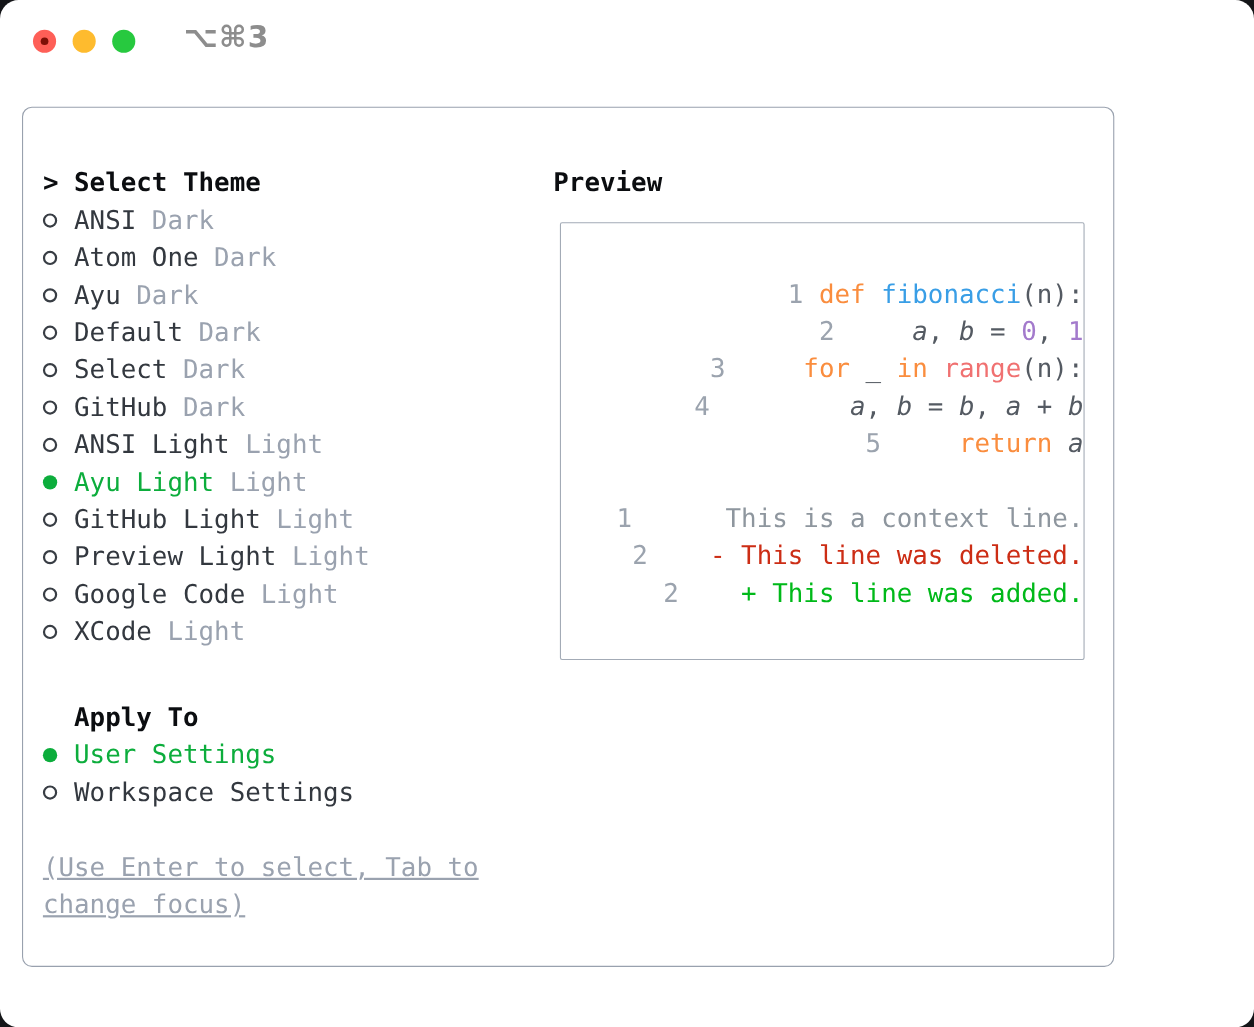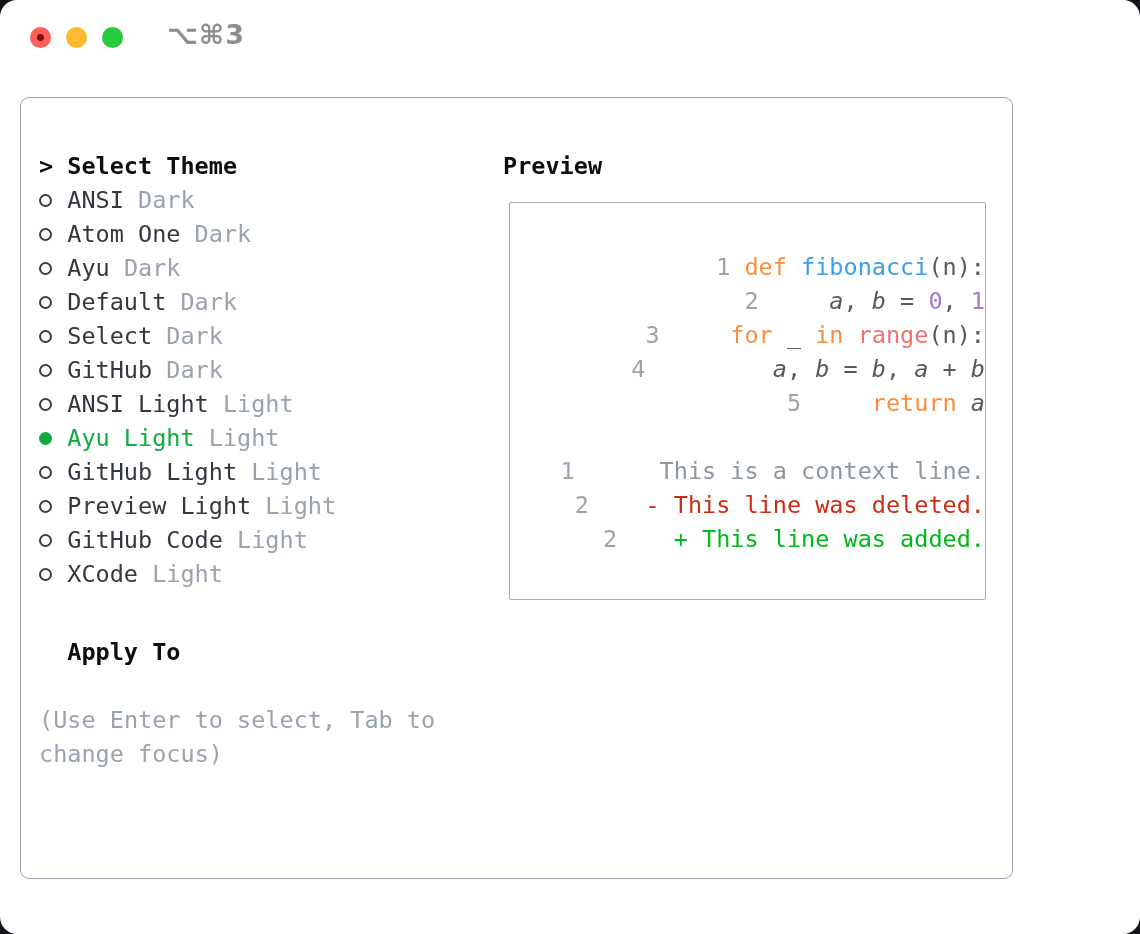--- a/index.html
+++ b/index.html
@@ -31,21 +31,21 @@
   .row{height:34px;display:flex;align-items:center;white-space:pre;}
   .prefix{display:inline-flex;width:2ch;align-items:center;}
   .prompt{font-weight:bold;color:var(--c-heading);}
   .circle{width:13px;height:13px;border-radius:50%;border:2px solid #383d44;box-sizing:border-box;}
   .circle.filled{border:none;background:var(--c-selected);}
   .bold{font-weight:bold;color:var(--c-heading);}
   .vr{color:var(--c-muted);}
   .theme-row.selected .nm{color:var(--c-selected);}
   .apply-row.selected .nm{color:var(--c-selected);}
   .apply-block{margin-top:44px;}
-  .hint{margin-top:34px;width:33ch;color:var(--c-muted);line-height:34px;}
+  .hint{margin-top:34px;width:33ch;color:var(--c-muted);line-height:34px;text-decoration:underline;}
   
   .preview-title{position:absolute;left:482px;top:51px;height:34px;line-height:34px;font-size:23.5px;font-weight:bold;color:var(--c-heading);}
   .preview-box{
     position:absolute;left:488px;top:104px;width:477px;height:398px;
     border:1.5px solid #a3abb6;border-radius:2px;box-sizing:border-box;background:#fff;text-align:right;
   }
   #code{padding:47px 0 0 18px;font-size:23.5px;line-height:34px;white-space:pre;}
   .cl{height:34px;}
 </style>
 </head>
@@ -73,28 +73,32 @@
           <div class="row theme-row"><span class="prefix"><span class="circle"></span></span><span class="nm">ANSI</span><span class="vr"> Dark</span></div>
           <div class="row theme-row"><span class="prefix"><span class="circle"></span></span><span class="nm">Atom One</span><span class="vr"> Dark</span></div>
           <div class="row theme-row"><span class="prefix"><span class="circle"></span></span><span class="nm">Ayu</span><span class="vr"> Dark</span></div>
           <div class="row theme-row"><span class="prefix"><span class="circle"></span></span><span class="nm">Default</span><span class="vr"> Dark</span></div>
           <div class="row theme-row"><span class="prefix"><span class="circle"></span></span><span class="nm">Select</span><span class="vr"> Dark</span></div>
           <div class="row theme-row"><span class="prefix"><span class="circle"></span></span><span class="nm">GitHub</span><span class="vr"> Dark</span></div>
           <div class="row theme-row"><span class="prefix"><span class="circle"></span></span><span class="nm">ANSI Light</span><span class="vr"> Light</span></div>
           <div class="row theme-row selected"><span class="prefix"><span class="circle filled"></span></span><span class="nm">Ayu Light</span><span class="vr"> Light</span></div>
           <div class="row theme-row"><span class="prefix"><span class="circle"></span></span><span class="nm">GitHub Light</span><span class="vr"> Light</span></div>
           <div class="row theme-row"><span class="prefix"><span class="circle"></span></span><span class="nm">Preview Light</span><span class="vr"> Light</span></div>
-          <div class="row theme-row"><span class="prefix"><span class="circle"></span></span><span class="nm">GitHub Code</span><span class="vr"> Light</span></div>
+          <div class="row theme-row"><span class="prefix"><span class="circle"></span></span><span class="nm">Google Code</span><span class="vr"> Light</span></div>
           <div class="row theme-row"><span class="prefix"><span class="circle"></span></span><span class="nm">XCode</span><span class="vr"> Light</span></div>
         </div>
 
       <div class="apply-block">
         <div class="row">
           <span class="prefix"></span><span class="bold">Apply To</span>
         </div>
+        <div id="apply-list">
+            <div class="row apply-row selected"><span class="prefix"><span class="circle filled"></span></span><span class="nm">User Settings</span></div>
+            <div class="row apply-row"><span class="prefix"><span class="circle"></span></span><span class="nm">Workspace Settings</span></div>
+          </div>
       </div>
 
       <div class="hint">(Use Enter to select, Tab to change focus)</div>
     </div>
 
     <div class="preview-title">Preview</div>
 
     <div class="preview-box">
       <div id="code"><div class="cl"><span style="color: rgb(155, 163, 174);">1 </span><span style="color: rgb(250, 141, 62);">def </span><span style="color: rgb(57, 158, 230);">fibonacci</span><span style="color: rgb(84, 90, 98);">(n):</span></div><div class="cl"><span style="color: rgb(155, 163, 174);">2 </span><span style="color: rgb(84, 90, 98);">    </span><span style="color: rgb(84, 90, 98); font-style: italic;">a</span><span style="color: rgb(84, 90, 98);">, </span><span style="color: rgb(84, 90, 98); font-style: italic;">b</span><span style="color: rgb(84, 90, 98);"> = </span><span style="color: rgb(163, 122, 204);">0</span><span style="color: rgb(84, 90, 98);">, </span><span style="color: rgb(163, 122, 204);">1</span></div><div class="cl"><span style="color: rgb(155, 163, 174);">3 </span><span style="color: rgb(84, 90, 98);">    </span><span style="color: rgb(250, 141, 62);">for</span><span style="color: rgb(84, 90, 98);"> _ </span><span style="color: rgb(250, 141, 62);">in</span><span style="color: rgb(84, 90, 98);"> </span><span style="color: rgb(240, 113, 113);">range</span><span style="color: rgb(84, 90, 98);">(n):</span></div><div class="cl"><span style="color: rgb(155, 163, 174);">4 </span><span style="color: rgb(84, 90, 98);">        </span><span style="color: rgb(84, 90, 98); font-style: italic;">a</span><span style="color: rgb(84, 90, 98);">, </span><span style="color: rgb(84, 90, 98); font-style: italic;">b</span><span style="color: rgb(84, 90, 98);"> = </span><span style="color: rgb(84, 90, 98); font-style: italic;">b</span><span style="color: rgb(84, 90, 98);">, </span><span style="color: rgb(84, 90, 98); font-style: italic;">a</span><span style="color: rgb(84, 90, 98);"> + </span><span style="color: rgb(84, 90, 98); font-style: italic;">b</span></div><div class="cl"><span style="color: rgb(155, 163, 174);">5 </span><span style="color: rgb(84, 90, 98);">    </span><span style="color: rgb(250, 141, 62);">return</span><span style="color: rgb(84, 90, 98);"> </span><span style="color: rgb(84, 90, 98); font-style: italic;">a</span></div><div class="cl">&nbsp;</div><div class="cl"><span style="color: rgb(155, 163, 174);">1 </span><span style="color: rgb(142, 150, 158);">     This is a context line.</span></div><div class="cl"><span style="color: rgb(155, 163, 174);">2 </span><span style="color: rgb(84, 90, 98);">   </span><span style="color: rgb(204, 45, 21);">- This line was deleted.</span></div><div class="cl"><span style="color: rgb(155, 163, 174);">2 </span><span style="color: rgb(84, 90, 98);">   </span><span style="color: rgb(0, 185, 25);">+ This line was added.</span></div></div>
     </div>

